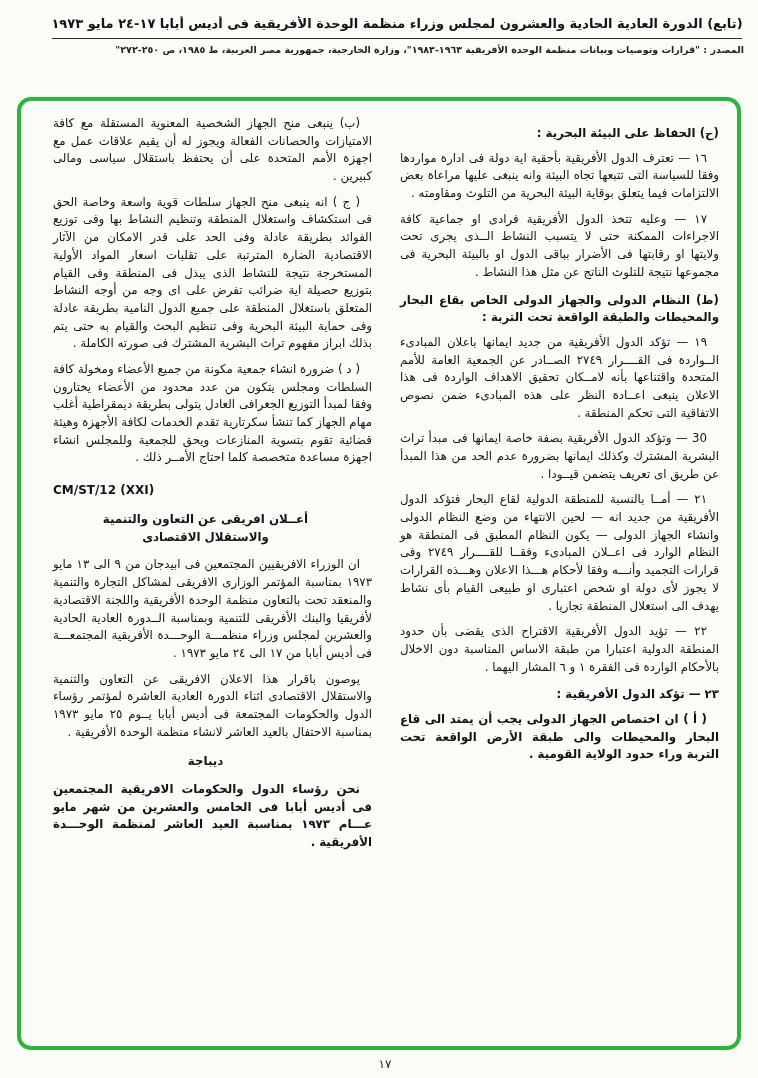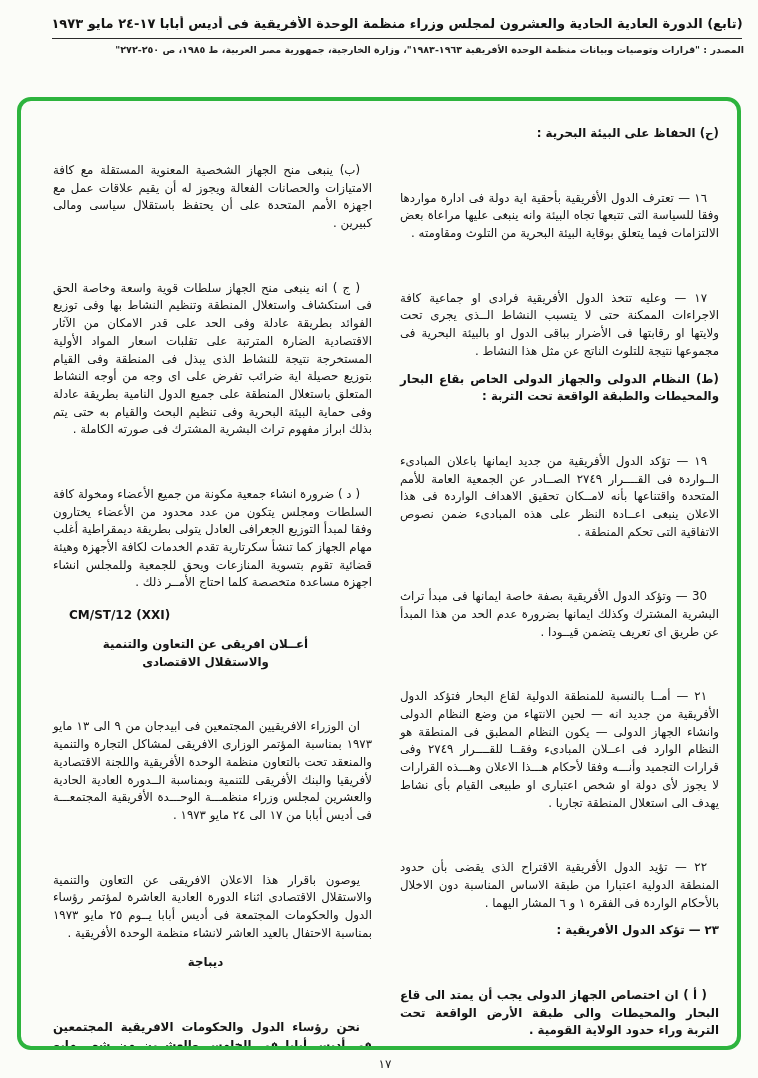--- a/index.html
+++ b/index.html
@@ -55,35 +55,35 @@
     gap: 28px;
     height: 100%;
   }
   .column {
     flex: 1 1 0;
     font-size: 11.8px;
     line-height: 1.5;
     text-align: justify;
     text-justify: inter-word;
   }
-  .block { margin-bottom: 8px; margin-top: 47px; }
+  .block { margin-bottom: 8px; }
   .para { text-indent: 12px; }
   .para-bold { text-indent: 12px; font-weight: bold; }
   .heading { font-weight: bold; margin-top: 10px; margin-bottom: 7px; }
   .heading-center {
     font-weight: bold;
     text-align: center;
     margin: 12px 40px 10px 26px;
     text-indent: 0;
   }
   .ref {
     direction: ltr;
     text-align: left;
     font-weight: bold;
-    margin: 14px 0 12px 16px;
+    margin: 14px 0 12px 0;
     font-size: 12px;
   }
   .page-number {
     position: absolute;
     bottom: 7px;
     left: 12px;
     right: 0;
     text-align: center;
     font-size: 12px;
     color: #1a1a1a;

